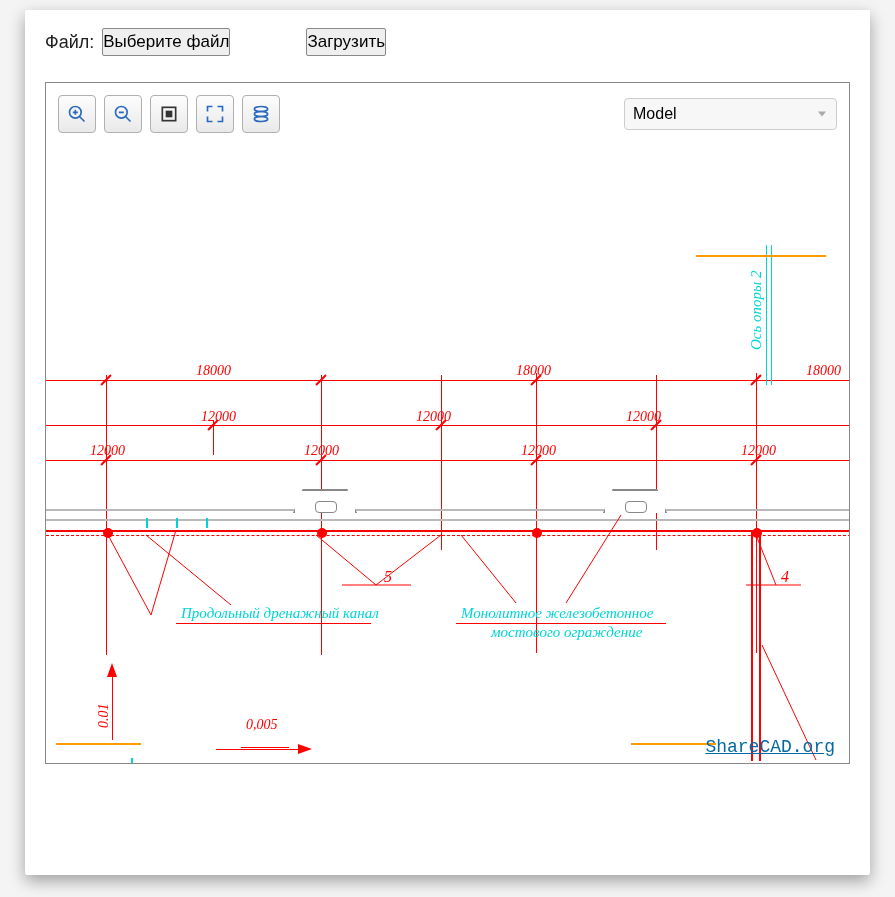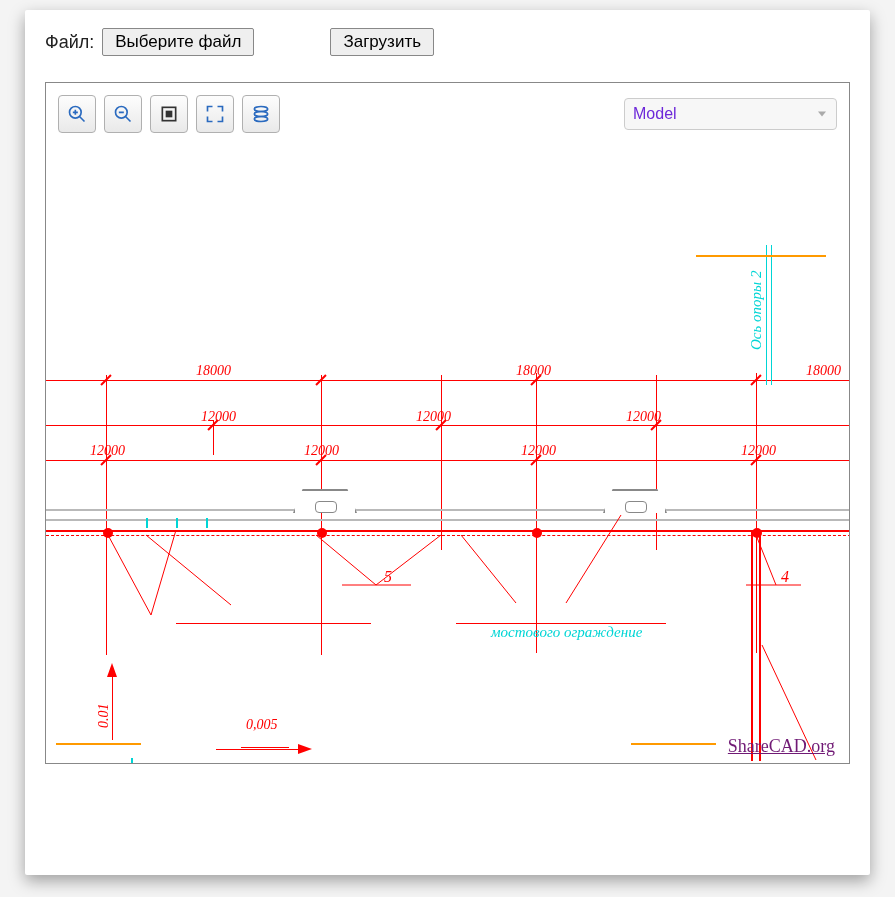--- a/index.html
+++ b/index.html
@@ -30,21 +30,21 @@
   }
   .file-row {
     display: flex;
     align-items: center;
     gap: 8px;
     margin-top: 4px;
   }
   .native-btn {
     font-family: Arial;
     font-size: 17px;
-    padding: 3px 12px;
+    padding: 3px 0;
     background: #efefef;
     border: 1px solid #888;
     border-radius: 2px;
     cursor: pointer;
   }
   .spacer { width: 60px; }
   .viewer-frame {
     margin: 20px 20px 15px 20px;
     border: 1px solid #888;
     height: 680px;
@@ -70,21 +70,21 @@
     cursor: pointer;
   }
   .tool-btn svg { width: 20px; height: 20px; }
   .view-select {
     margin-left: auto;
     width: 195px;
     height: 30px;
     border: 1px solid #ccc;
     border-radius: 4px;
     background: #f7f7f7;
-    color: #6d28d9;
+    color: #000000;
     font-size: 16px;
     padding: 0 8px;
     position: relative;
     display:flex;
     align-items:center;
     cursor:pointer;
   }
   .view-select::after {
     content:"";
     position:absolute;
@@ -127,22 +127,22 @@
   .leader-num {
     position:absolute;
     font-family: "Times New Roman", serif;
     font-style: italic;
     color:#ff0000;
     font-size:16px;
   }
   .watermark {
     position:absolute;
     right:14px; bottom:6px;
-    font-family: Liberation Serif, serif;
-    color:#701a75;
+    font-family: Liberation Mono, monospace;
+    color:#0369a1;
     font-size:18px;
     text-decoration: underline;
   }
   .hline { position:absolute; height:1px; background:#ff0000; }
   .hline2 { position:absolute; height:2px; background:#ff0000; }
   .vline { position:absolute; width:1px; background:#ff0000; }
   .grayline { position:absolute; height:2px; background:#b9b9b9; }
   .dashline {
     position:absolute; height:0;
     border-top:1px dashed #ff0000;
@@ -329,22 +329,24 @@
 
         <line x1="710" y1="360" x2="730" y2="410" stroke="#ff0000" stroke-width="1"></line>
         <line x1="700" y1="410" x2="755" y2="410" stroke="#ff0000" stroke-width="1"></line>
 
         <line x1="716" y1="470" x2="770" y2="585" stroke="#ff0000" stroke-width="1"></line>
       </svg>
       <span class="leader-num" style="left:338px;top:393px;">5</span>
       <span class="leader-num" style="left:735px;top:393px;">4</span>
 
       <div class="hline" style="left:130px;top:448px;width:195px;"></div>
+      <span class="anno" style="left:135px;top:430px;">Продольный дренажный канал</span>
 
       <div class="hline" style="left:410px;top:448px;width:210px;"></div>
+      <span class="anno" style="left:415px;top:430px;">Монолитное железобетонное</span>
       <span class="anno" style="left:445px;top:449px;">мостового ограждение</span>
 
       <div class="vline" style="left:66px;top:495px;height:70px;"></div>
       <div class="arrowhead-u" style="left:61px;top:488px;"></div>
       <span class="dim" style="left:50px;top:553px;transform:rotate(-90deg);transform-origin:left top;">0.01</span>
 
       <div class="hline" style="left:170px;top:574px;width:90px;"></div>
       <div class="arrowhead-r" style="left:252px;top:569px;"></div>
       <span class="dim" style="left:200px;top:542px;">0,005</span>
       <div class="hline" style="left:195px;top:572px;width:48px;"></div>

